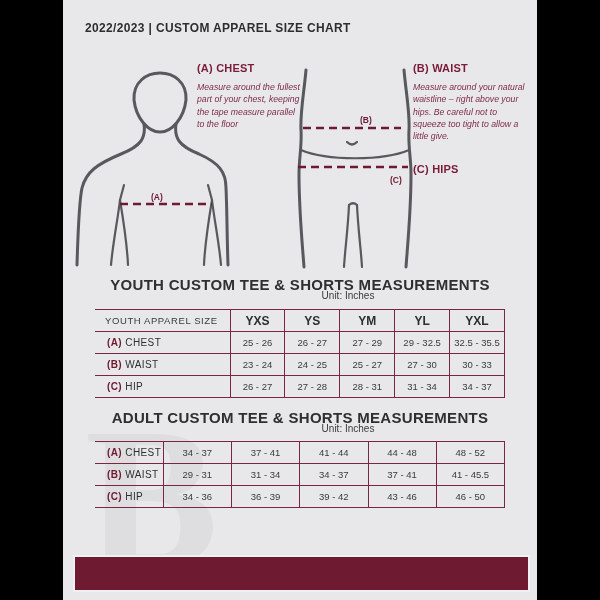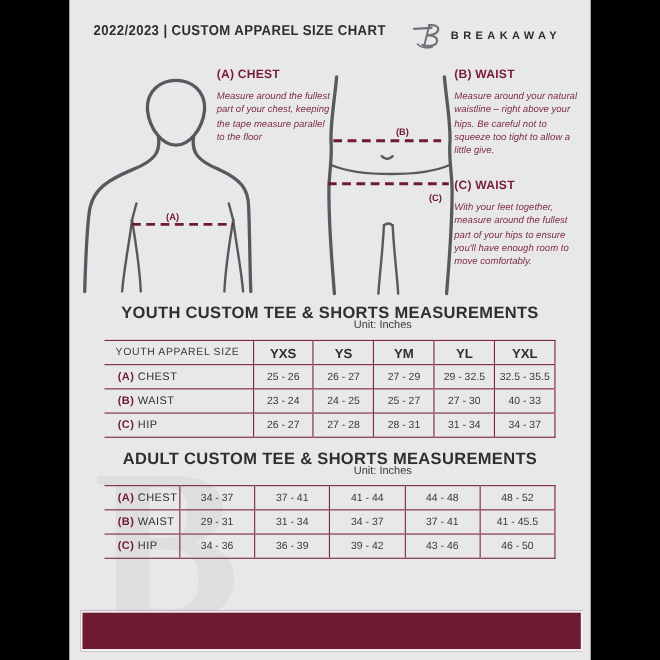--- a/index.html
+++ b/index.html
@@ -109,29 +109,20 @@
 <body>
 
 <div class="page">
 
   <div class="watermark">B</div>
 
   <div class="layer">
 
     <div class="header">
       <div class="doc-title">2022/2023  |  CUSTOM APPAREL SIZE CHART</div>
-      <div class="brand">
-        <svg class="logo-svg" width="27" height="25" viewBox="0 0 34 30">
-          <path d="M3 7 L23 6" stroke-width="2.6"></path>
-          <path d="M20 3 C30 2 32 6 30 10 C28 13.5 22 14.5 17 14.5 C26 14.5 31 17.5 29 22.5 C27.3 26.8 19 27.5 12.5 25.5" stroke-width="2.4"></path>
-          <path d="M20.5 3 L14.5 27" stroke-width="2.2"></path>
-          <path d="M7 24.5 C10.5 29 18 29.7 24 27.8" stroke-width="1.8"></path>
-        </svg>
-        <div class="brand-name">BREAKAWAY</div>
-      </div>
     </div>
 
     <svg class="diagram-svg" style="left:8px;top:56px;" width="160" height="212" viewBox="0 0 160 212">
       <path class="outline" d="M63 44 C61 8 117 8 115 44 C113 62 101 76 89 76 C77 76 65 62 63 44"></path>
       <path class="outline" d="M73 68 C75 82 70 90 50 98 C26 108 15 116 11 132 C8 146 7 175 6 209"></path>
       <path class="outline" d="M105 68 C103 82 108 90 128 98 C148 107 155 116 155 132 C156 152 156 182 157 209"></path>
       <path class="outline thin" d="M49 144 C47 162 42 186 40 209"></path>
       <path class="outline thin" d="M49 144 C52 162 56 186 57 209"></path>
       <path class="outline thin" d="M141 144 C143 162 148 186 150 209"></path>
       <path class="outline thin" d="M141 144 C138 162 134 186 133 209"></path>
@@ -157,22 +148,21 @@
 
     <div class="instr" style="left:134px;top:62px;width:106px;">
       <h3>(A) CHEST</h3>
       <p>Measure around the fullest part of your chest, keeping the tape measure parallel to the floor</p>
     </div>
     <div class="instr" style="left:350px;top:62px;width:114px;">
       <h3>(B) WAIST</h3>
       <p>Measure around your natural waistline – right above your hips. Be careful not to squeeze too tight to allow a little give.</p>
     </div>
     <div class="instr" style="left:350px;top:163px;width:118px;">
-      <h3>(C) WAIST</h3>
-      <p>With your feet together, measure around the fullest part of your hips to ensure you'll have enough room to move comfortably.</p>
+      <h3>(C) HIPS</h3>
     </div>
 
     <div class="sec-title" style="top:276px;">YOUTH CUSTOM TEE &amp; SHORTS MEASUREMENTS</div>
     <div class="sec-unit" style="top:290px;">Unit: Inches</div>
 
     <table class="size-table" style="top:309px;">
       <tbody>
           <tr>
         <th class="lblcol">YOUTH APPAREL SIZE</th>
         <th class="val">YXS</th>
@@ -188,21 +178,21 @@
         <td class="val">27 - 29</td>
         <td class="val">29 - 32.5</td>
         <td class="val">32.5 - 35.5</td>
       </tr>
       <tr>
         <td class="lblcol"><span class="pfx">(B)</span> <span>WAIST</span></td>
         <td class="val">23 - 24</td>
         <td class="val">24 - 25</td>
         <td class="val">25 - 27</td>
         <td class="val">27 - 30</td>
-        <td class="val">40 - 33</td>
+        <td class="val">30 - 33</td>
       </tr>
       <tr>
         <td class="lblcol"><span class="pfx">(C)</span> <span>HIP</span></td>
         <td class="val">26 - 27</td>
         <td class="val">27 - 28</td>
         <td class="val">28 - 31</td>
         <td class="val">31 - 34</td>
         <td class="val">34 - 37</td>
       </tr>
     </tbody>

